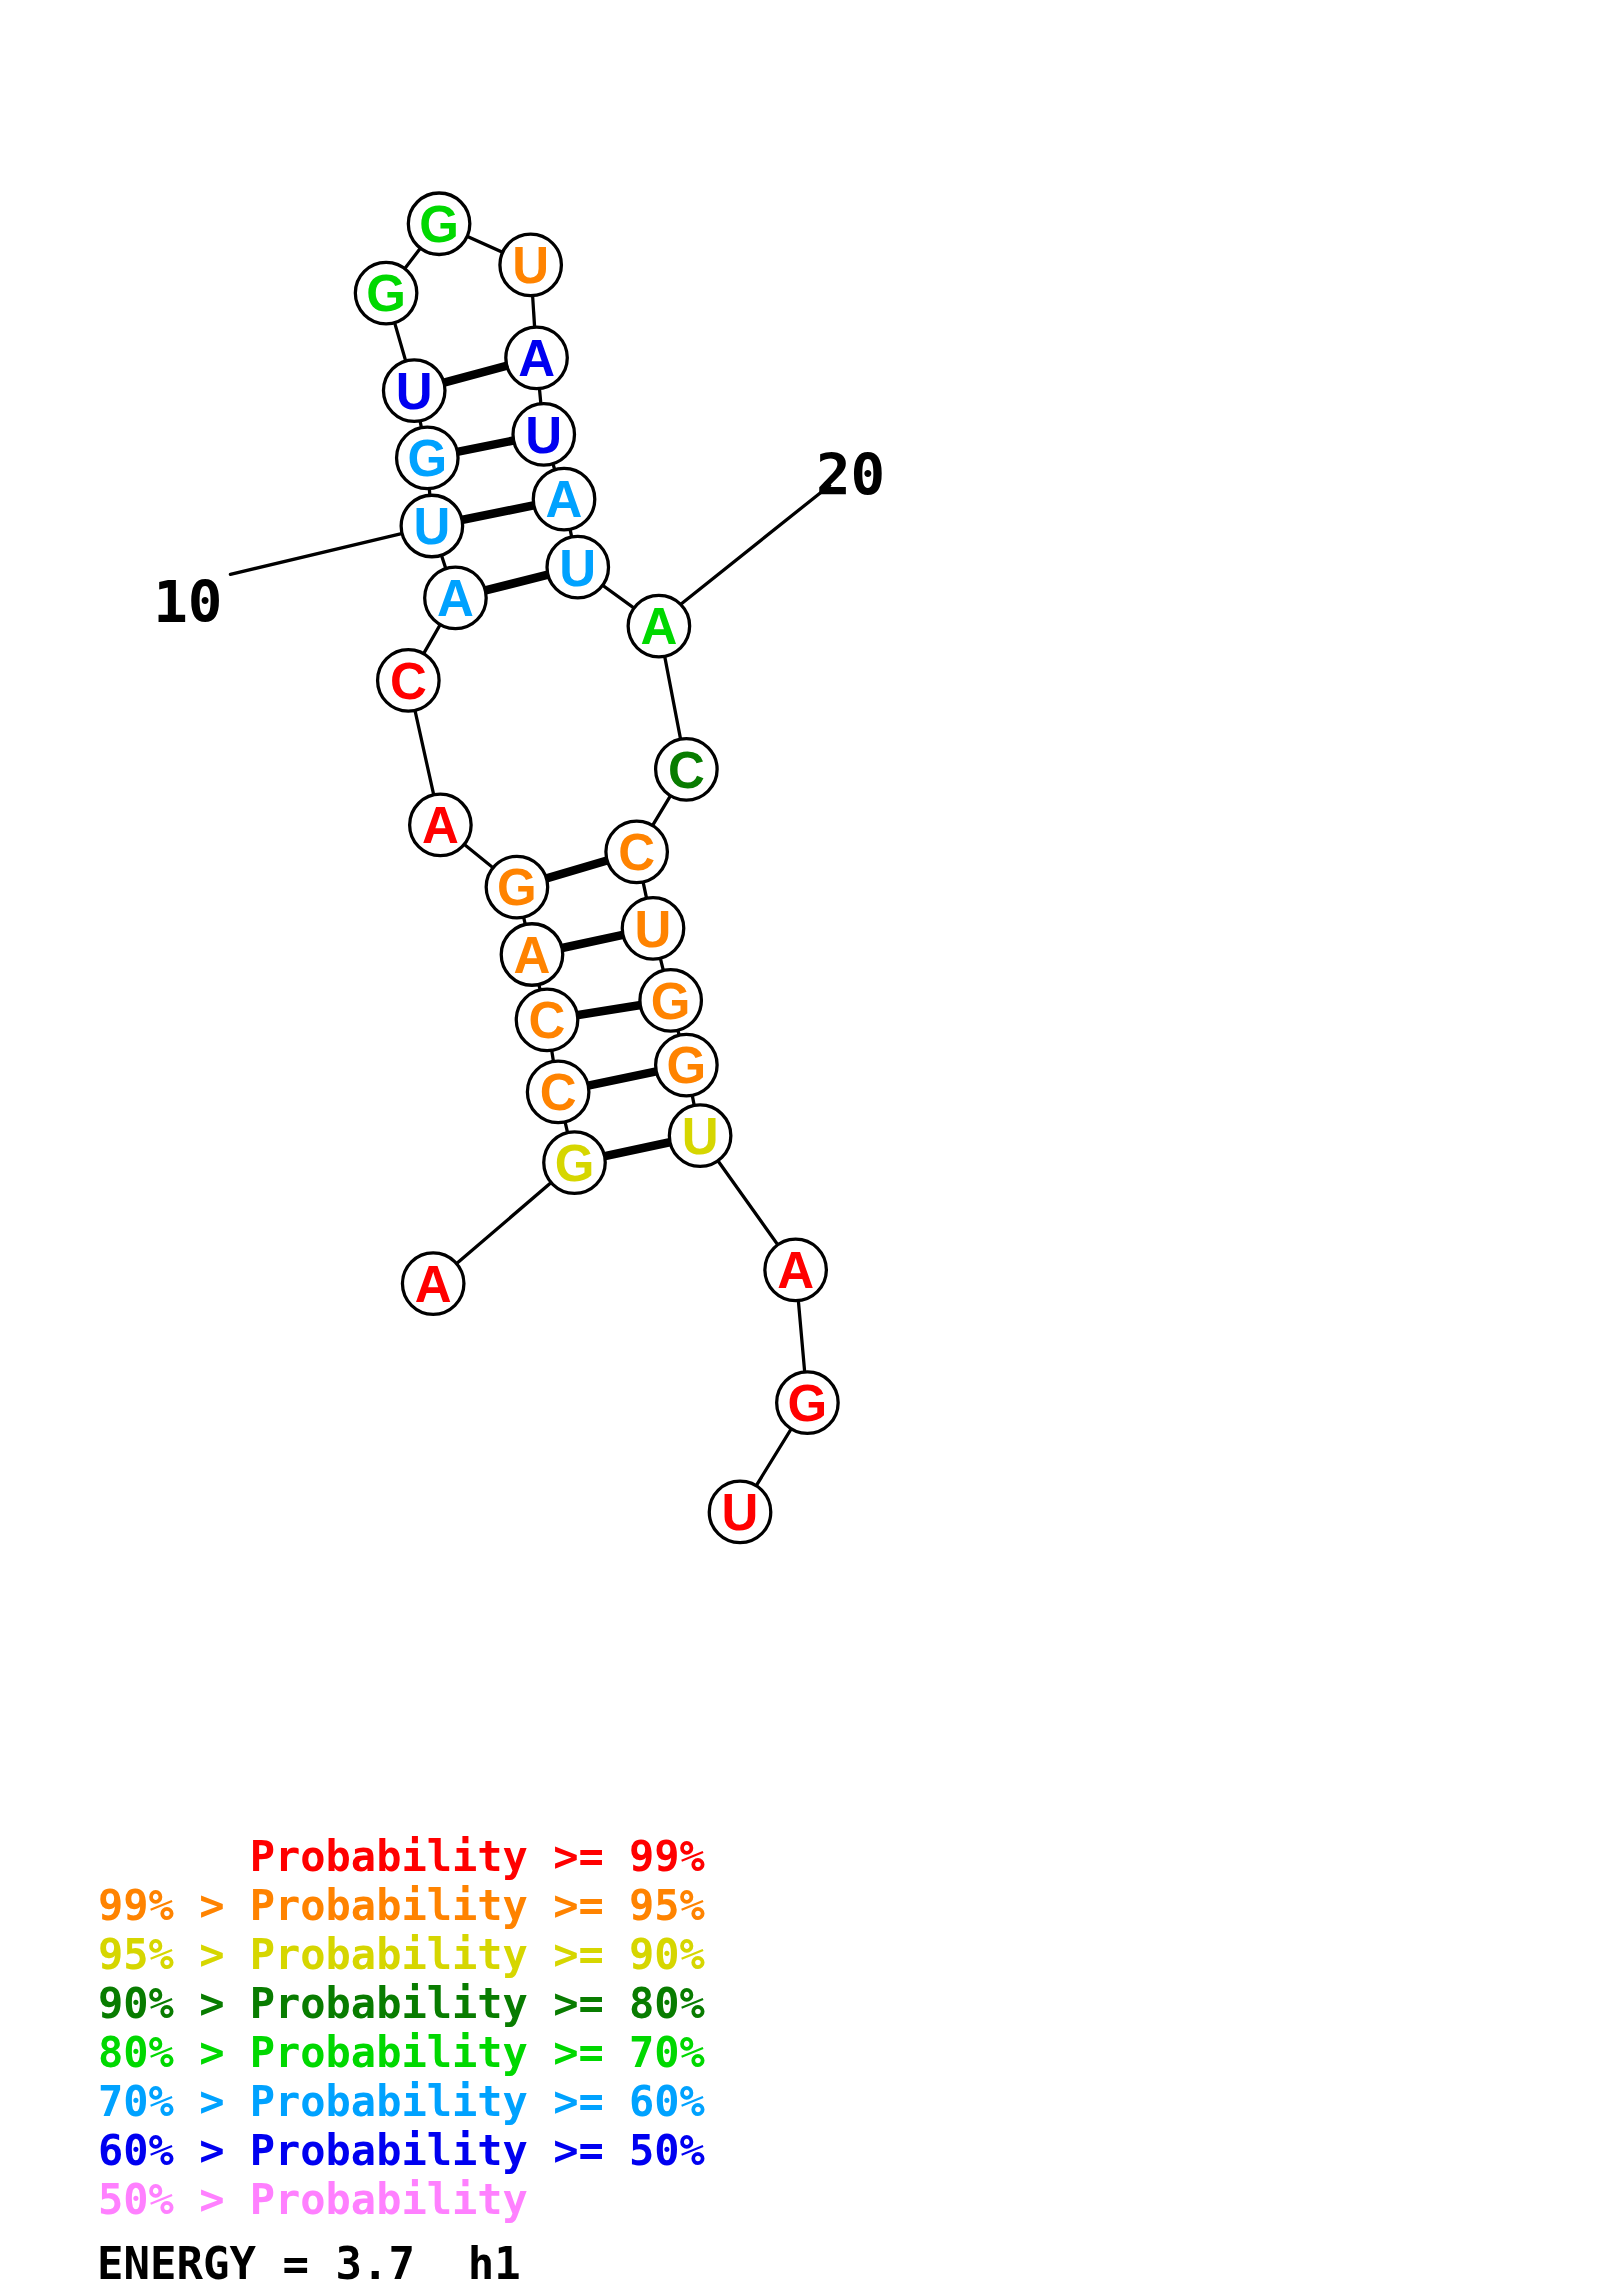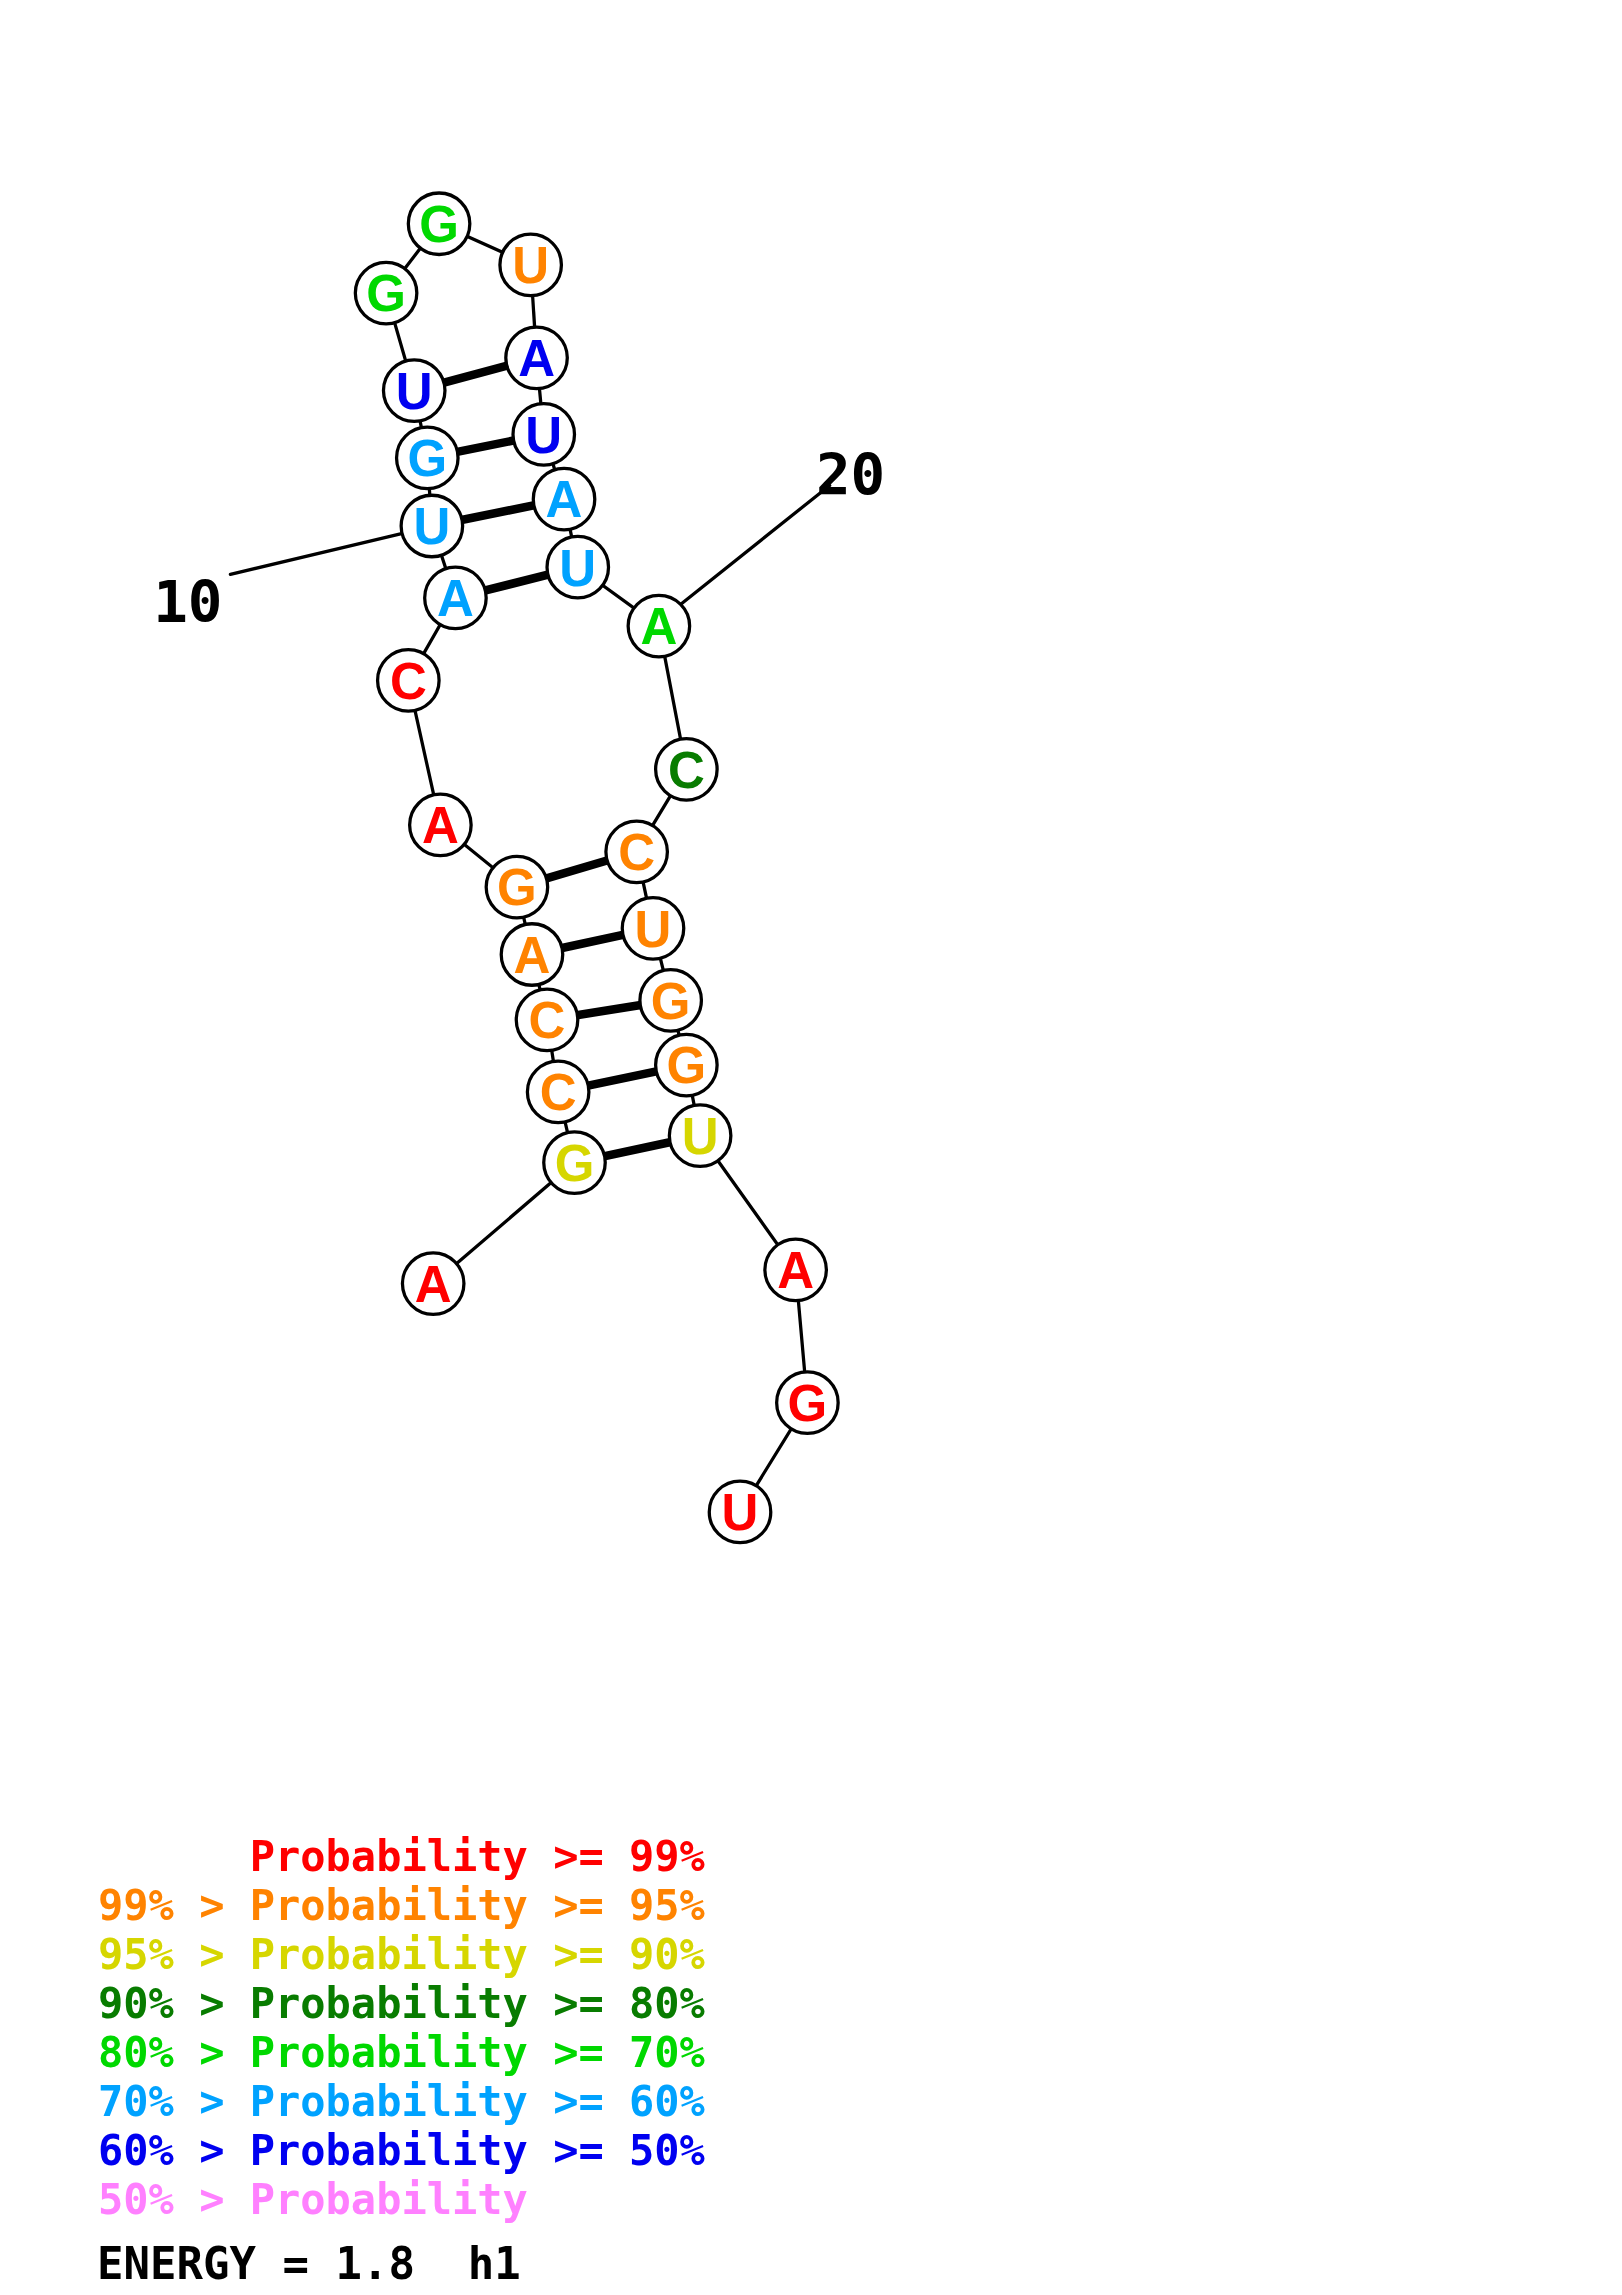--- a/index.html
+++ b/index.html
@@ -208,15 +208,15 @@
         <text x="1234" y="2172" class="base-letter" fill="#ff0000">G</text>
       </g>
       <g>
         <circle cx="1131" cy="2311" r="47" fill="#ffffff" stroke="#000000" stroke-width="5"></circle>
         <text x="1131" y="2339" class="base-letter" fill="#ff0000">U</text>
       </g>
       <text x="287" y="950" class="pos-label">10</text>
       <text x="1300" y="756" class="pos-label">20</text>
     </svg>
   <div id="legend" class="legend"><div class="legend-line" style="color: rgb(255, 0, 0);">      Probability &gt;= 99%</div><div class="legend-line" style="color: rgb(255, 131, 0);">99% &gt; Probability &gt;= 95%</div><div class="legend-line" style="color: rgb(214, 214, 0);">95% &gt; Probability &gt;= 90%</div><div class="legend-line" style="color: rgb(8, 124, 0);">90% &gt; Probability &gt;= 80%</div><div class="legend-line" style="color: rgb(0, 216, 0);">80% &gt; Probability &gt;= 70%</div><div class="legend-line" style="color: rgb(0, 162, 255);">70% &gt; Probability &gt;= 60%</div><div class="legend-line" style="color: rgb(0, 0, 240);">60% &gt; Probability &gt;= 50%</div><div class="legend-line" style="color: rgb(255, 128, 255);">50% &gt; Probability</div></div>
-  <div class="energy">ENERGY = 1.8  h1</div>
+  <div class="energy">ENERGY = 3.7  h1</div>
 </div>
 
 
 </body></html>

